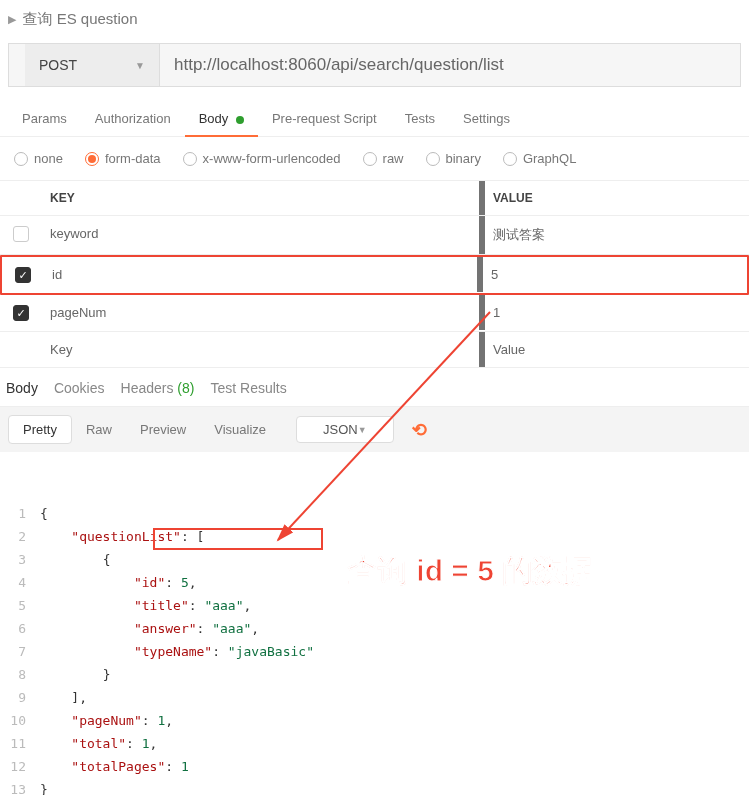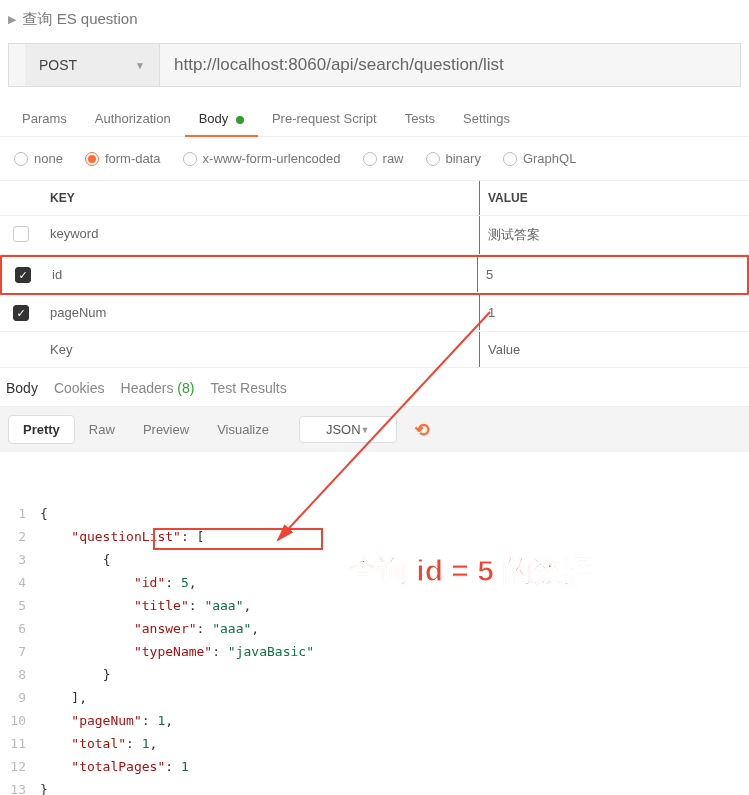--- a/index.html
+++ b/index.html
@@ -21,35 +21,35 @@
   .rdot { width: 14px; height: 14px; border-radius: 50%; border: 1px solid #bbb; display: inline-flex; align-items: center; justify-content: center; }
   .rdot.sel { border-color: #ff6c37; }
   .rdot.sel::after { content: ""; width: 8px; height: 8px; border-radius: 50%; background: #ff6c37; }
   .kvtable { border-top: 1px solid #eee; }
   .kvhead, .kvrow { display: flex; align-items: flex-start; border-bottom: 1px solid #eee; font-size: 13px; }
   .kvhead { font-weight: 600; color: #444; font-size: 12px; }
   .kvhead .c { padding: 10px 8px; }
   .kvrow .c { padding: 10px 8px; color: #666; }
   .c.chk { width: 42px; display: flex; justify-content: center; }
   .c.key { flex: 1; }
-  .c.val { width: 270px; border-left: 1px solid #737373; }
+  .c.val { width: 270px; border-left: 6px solid #737373; }
   .chkbox { width: 16px; height: 16px; border: 1px solid #ccc; border-radius: 3px; display: inline-flex; align-items: center; justify-content: center; background: #fff;}
   .chkbox.on { background: #333; border-color: #333; color: #fff; font-size: 11px; }
   .chkbox.off { background: #fff; }
   .ph { color: #bbb; }
   .highlight-row { border: 2px solid #e43; border-radius: 1px; position: relative; z-index: 1;}
   
   .resp-tabs { display: flex; gap: 16px; padding: 12px 6px 10px 6px; font-size: 14px; color: #888; border-bottom: 1px solid #eee;}
   .resp-tab { cursor: pointer; }
   .resp-tab.active { color: #333; }
   .resp-tab .count { color: #2e9e2e; }
   
   .viewbar { display: flex; align-items: center; background: #f4f4f4; padding: 8px 8px; gap: 0; font-size: 13px;}
   .view-item { padding: 6px 14px; border-radius: 4px; cursor: pointer; color: #777;}
-  .view-item.active { background: #fff; color: #333; border: 1px solid #ddd; font-weight: bold;}
+  .view-item.active { background: #fff; color: #333; border: 1px solid #ddd;}
   .lang { margin-left: 16px; background: #fff; border: 1px solid #ddd; padding: 5px 26px; border-radius: 4px; display: flex; align-items: center; }
   .lang .chev { color: #999; font-size: 9px; }
   .wrap-icon { margin-left: 18px; color: #ff6c37; font-size: 18px; font-weight: bold;}
   
   .code { font-family: Consolas, Monaco, monospace; font-size: 13px; padding: 6px 0 20px 0; white-space: pre; position: relative;}
   .codeline { display: flex; line-height: 22px; padding-bottom:1px;}
   .ln { width: 40px; text-align: right; color: #bbb; padding-right: 14px; user-select: none;}
   .lc { flex: 1; color: #333; white-space: pre;}
   .k { color: #a11; }
   .n { color: #107040; }

